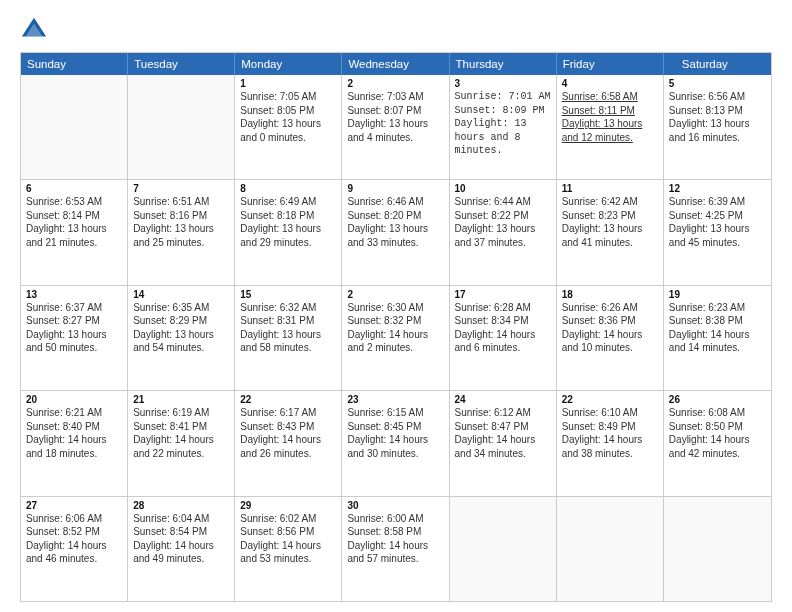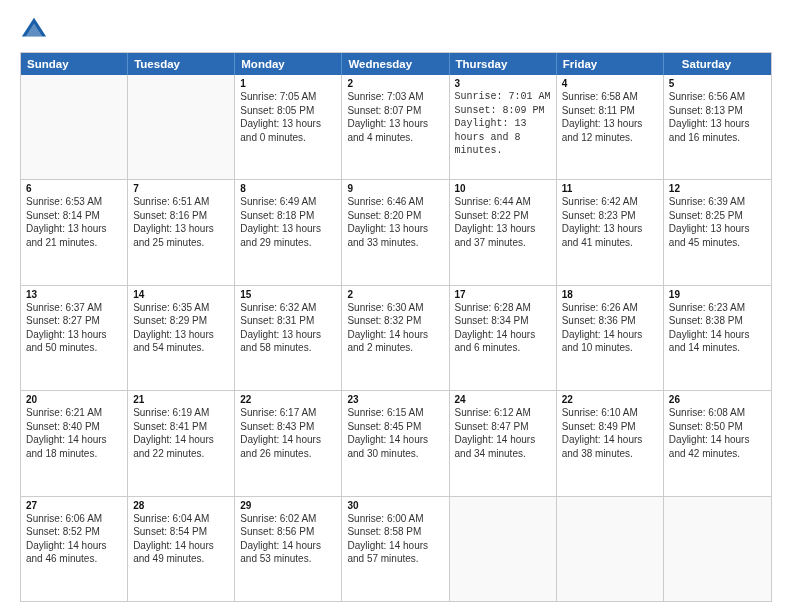--- a/index.html
+++ b/index.html
@@ -66,21 +66,21 @@
       border: 1px solid #ccc;
     }
     .cal-header {
       display: grid;
       grid-template-columns: repeat(7, 1fr);
       background: #2a6ab5;
     }
     .cal-header-cell {
       color: #fff;
       font-size: 11.5px;
-      font-weight: bold;
+      font-weight: normal;
       padding: 5px 6px;
       text-align: left;
       border-right: 1px solid #5590cc;
     }
     .cal-header-cell:last-child { border-right: none; margin-left: 12px; }
     .cal-body {
       flex: 1;
       display: flex;
       flex-direction: column;
     }
@@ -161,21 +161,21 @@
 Daylight: 13 hours and 4 minutes.</div>
           </div>
           <div class="cal-cell">
             <div class="day-num">3</div>
             <div class="day-info" style="white-space: pre-line; font-family: Liberation Mono, monospace;">Sunrise: 7:01 AM
 Sunset: 8:09 PM
 Daylight: 13 hours and 8 minutes.</div>
           </div>
           <div class="cal-cell">
             <div class="day-num">4</div>
-            <div class="day-info" style="white-space: pre-line;">Sunrise: 6:58 AM
+            <div class="day-info" style="white-space: pre-line; text-decoration: underline;">Sunrise: 6:58 AM
 Sunset: 8:11 PM
 Daylight: 13 hours and 12 minutes.</div>
           </div>
           <div class="cal-cell">
             <div class="day-num">5</div>
             <div class="day-info" style="white-space: pre-line;">Sunrise: 6:56 AM
 Sunset: 8:13 PM
 Daylight: 13 hours and 16 minutes.</div>
           </div>
         </div>
@@ -212,21 +212,21 @@
           </div>
           <div class="cal-cell">
             <div class="day-num">11</div>
             <div class="day-info" style="white-space: pre-line;">Sunrise: 6:42 AM
 Sunset: 8:23 PM
 Daylight: 13 hours and 41 minutes.</div>
           </div>
           <div class="cal-cell">
             <div class="day-num">12</div>
             <div class="day-info" style="white-space: pre-line;">Sunrise: 6:39 AM
-Sunset: 8:25 PM
+Sunset: 4:25 PM
 Daylight: 13 hours and 45 minutes.</div>
           </div>
         </div>
         <div class="cal-row">
           <div class="cal-cell">
             <div class="day-num">13</div>
             <div class="day-info" style="white-space: pre-line;">Sunrise: 6:37 AM
 Sunset: 8:27 PM
 Daylight: 13 hours and 50 minutes.</div>
           </div>

